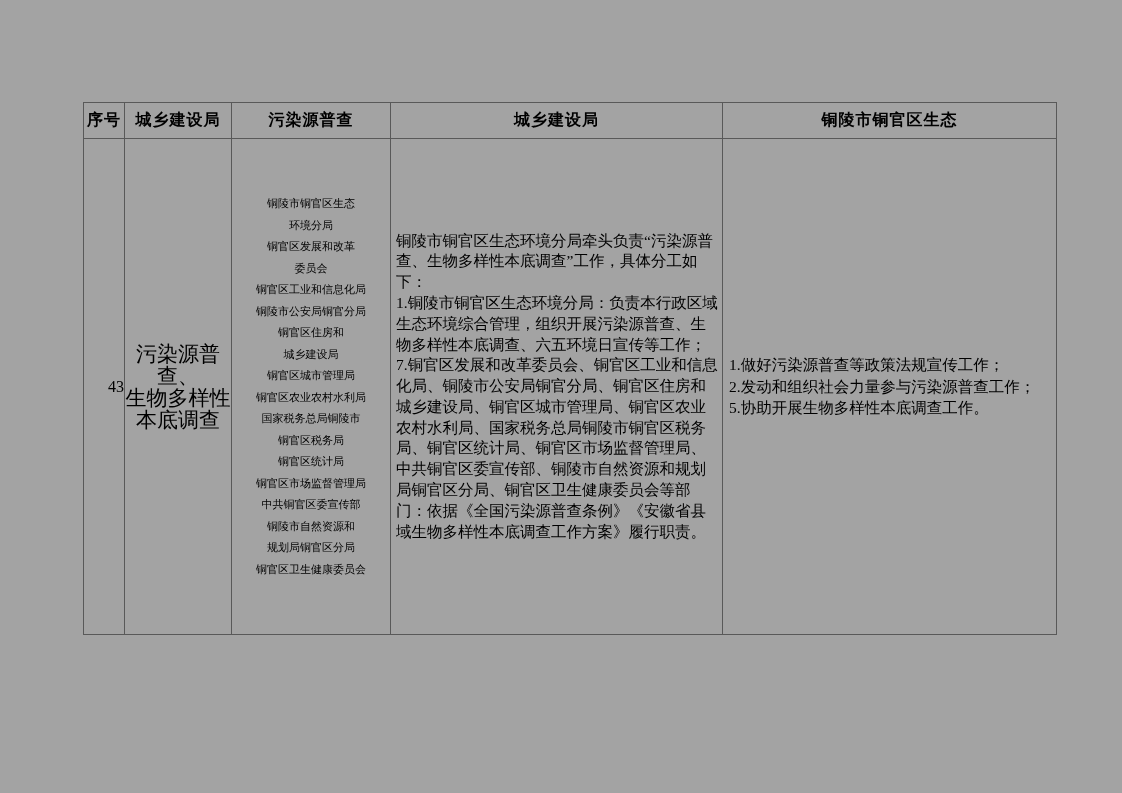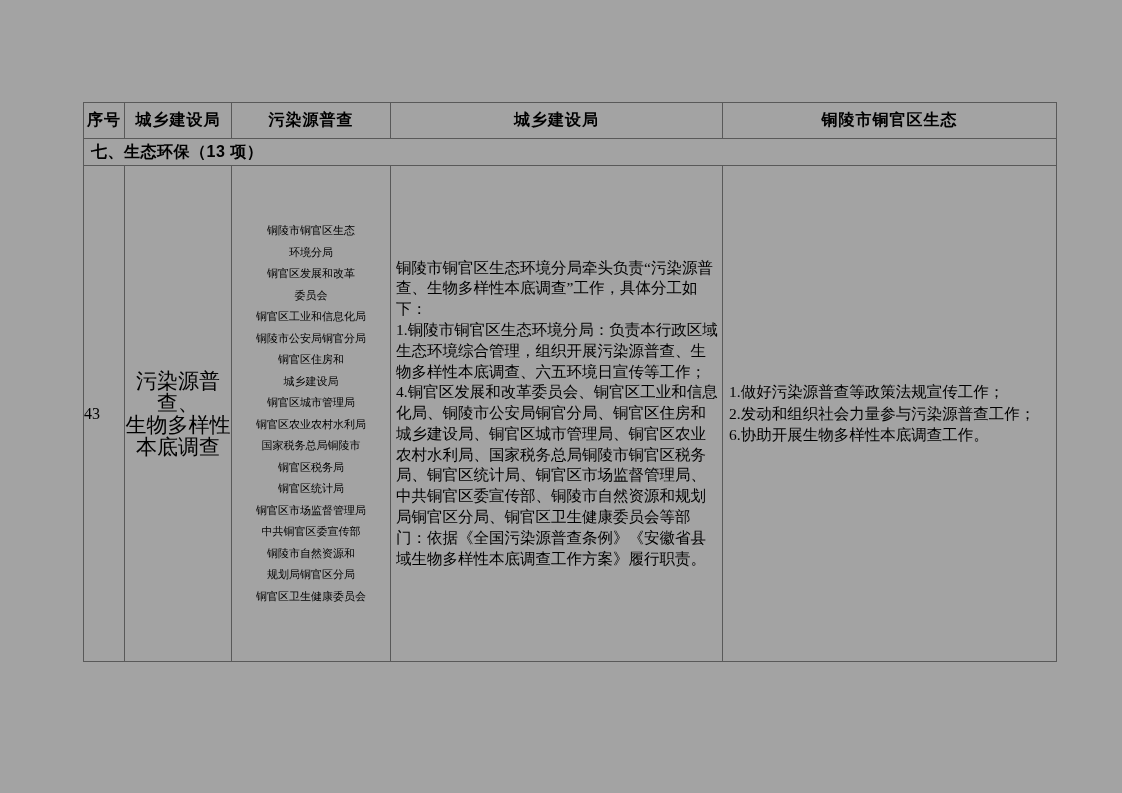--- a/index.html
+++ b/index.html
@@ -38,21 +38,21 @@
     height: 27px;
     font-family: "Liberation Sans", "DejaVu Sans", sans-serif;
     font-weight: 600;
     font-size: 16px;
     text-align: left;
     padding-left: 7px;
     letter-spacing: 0.5px;
   }
   tr.data-row td { height: 496px; }
   td.c-no {
-    text-align: left;
+    text-align: right;
     font-size: 16px;
   }
   td.c-name {
     text-align: center;
     font-size: 21px;
     line-height: 22px;
     white-space: pre-line;
   }
   td.c-depts {
     text-align: center;
@@ -100,23 +100,20 @@
       <col style="width:334px">
     </colgroup>
     <tbody>
       <tr class="hdr-row">
         <th>序号</th>
         <th>城乡建设局</th>
         <th>污染源普查</th>
         <th>城乡建设局</th>
         <th>铜陵市铜官区生态</th>
       </tr>
-      <tr class="sec-row">
-        <td colspan="5">七、生态环保（13 项）</td>
-      </tr>
       <tr class="data-row">
         <td class="c-no">43</td>
         <td class="c-name">污染源普查、
 生物多样性
 本底调查</td>
         <td class="c-depts">铜陵市铜官区生态
 环境分局
 铜官区发展和改革
 委员会
 铜官区工业和信息化局
@@ -128,22 +125,22 @@
 国家税务总局铜陵市
 铜官区税务局
 铜官区统计局
 铜官区市场监督管理局
 中共铜官区委宣传部
 铜陵市自然资源和
 规划局铜官区分局
 铜官区卫生健康委员会</td>
         <td class="c-duties">铜陵市铜官区生态环境分局牵头负责“污染源普查、生物多样性本底调查”工作，具体分工如下：
 1.铜陵市铜官区生态环境分局：负责本行政区域生态环境综合管理，组织开展污染源普查、生物多样性本底调查、六五环境日宣传等工作；
-4.铜官区发展和改革委员会、铜官区工业和信息化局、铜陵市公安局铜官分局、铜官区住房和城乡建设局、铜官区城市管理局、铜官区农业农村水利局、国家税务总局铜陵市铜官区税务局、铜官区统计局、铜官区市场监督管理局、中共铜官区委宣传部、铜陵市自然资源和规划局铜官区分局、铜官区卫生健康委员会等部门：依据《全国污染源普查条例》《安徽省县域生物多样性本底调查工作方案》履行职责。</td>
+7.铜官区发展和改革委员会、铜官区工业和信息化局、铜陵市公安局铜官分局、铜官区住房和城乡建设局、铜官区城市管理局、铜官区农业农村水利局、国家税务总局铜陵市铜官区税务局、铜官区统计局、铜官区市场监督管理局、中共铜官区委宣传部、铜陵市自然资源和规划局铜官区分局、铜官区卫生健康委员会等部门：依据《全国污染源普查条例》《安徽省县域生物多样性本底调查工作方案》履行职责。</td>
         <td class="c-office">1.做好污染源普查等政策法规宣传工作；
 2.发动和组织社会力量参与污染源普查工作；
-6.协助开展生物多样性本底调查工作。</td>
+5.协助开展生物多样性本底调查工作。</td>
       </tr>
     </tbody>
   </table>
 
 
 </div>
 
 </body></html>

